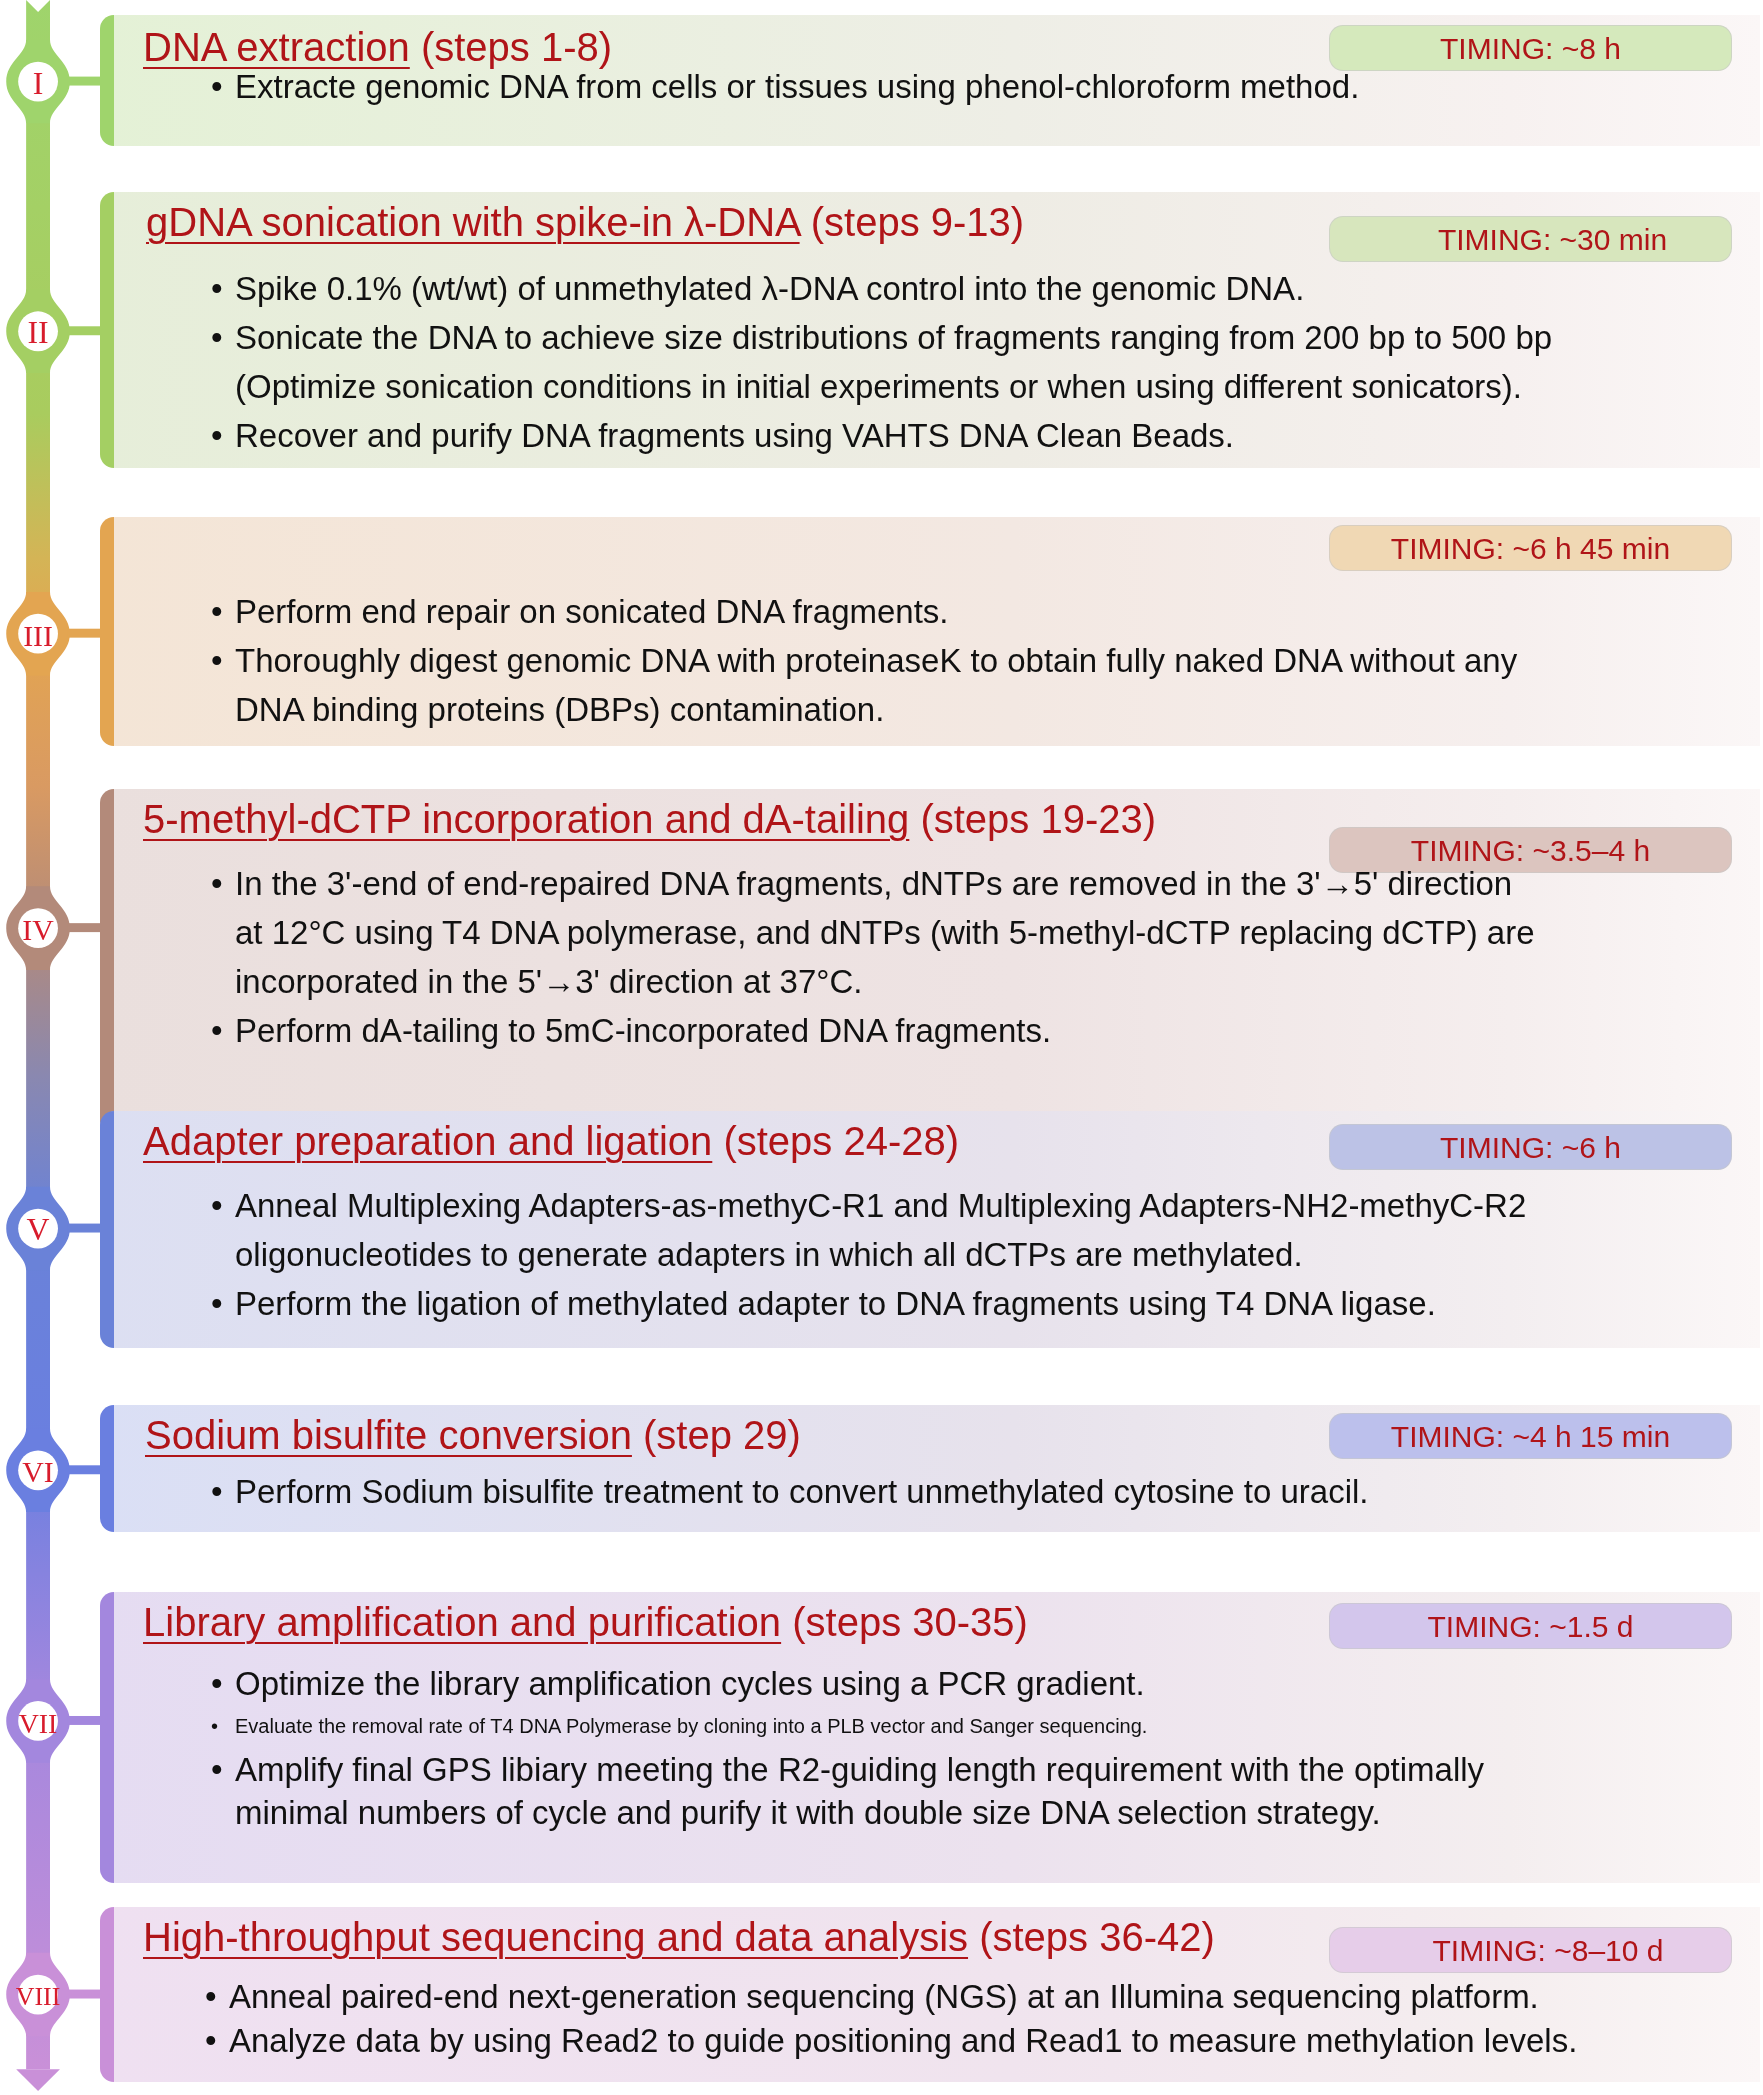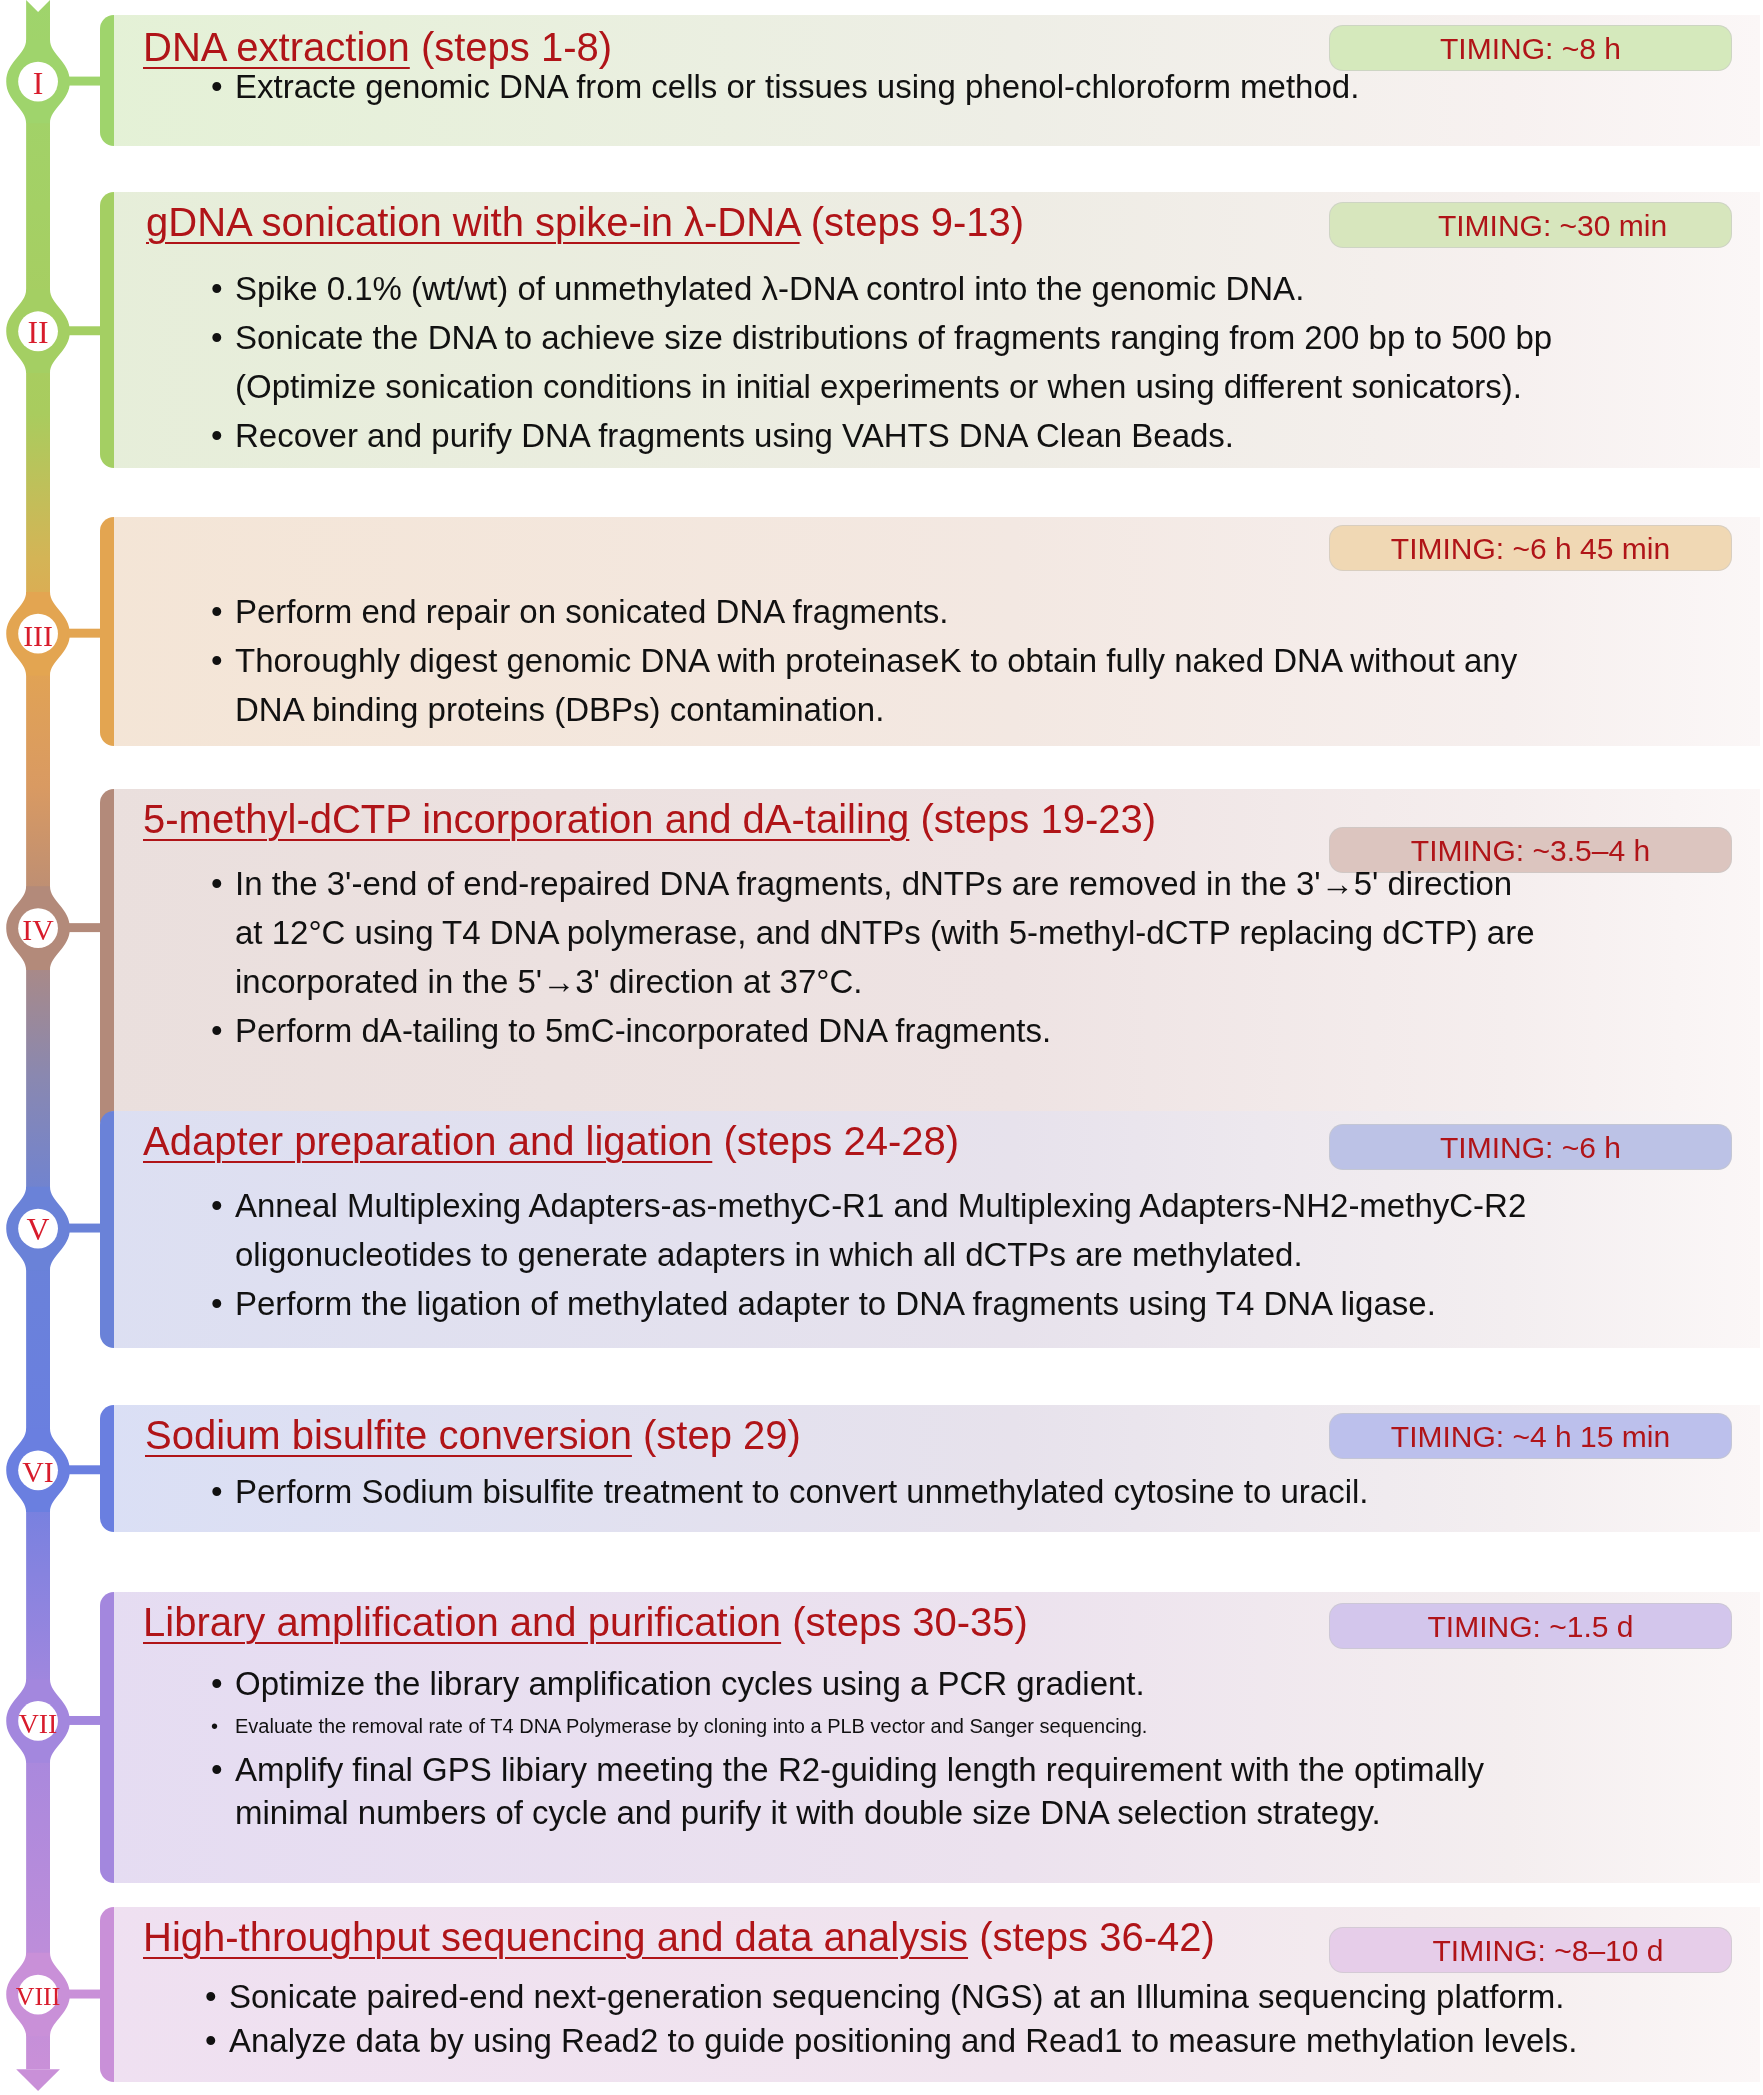--- a/index.html
+++ b/index.html
@@ -98,21 +98,21 @@
   <div class="title" style="top:10px;"><span class="u">DNA extraction</span><span> (steps 1-8)</span></div>
   <div class="badge" style="top:10px;background:#d5e9bc;">TIMING: ~8 h</div>
   <div class="bullets" style="top:47px;">
     <div class="li">Extracte genomic DNA from cells or tissues using phenol-chloroform method.</div>
   </div>
 </div>
 
 <div class="panel" style="top:192px;height:276px;background:linear-gradient(90deg,#e6eed9 0%,#eeece4 55%,#f6f0ef 85%,#fbf7f7 100%);">
   <div class="bar" style="background:#a4cf63;"></div>
   <div class="title" style="top:8px;left:46px;"><span class="u">gDNA sonication with spike-in λ-DNA</span><span> (steps 9-13)</span></div>
-  <div class="badge" style="top:10px;background:#d7e6bd;padding-left:44px;">TIMING: ~30 min</div>
+  <div class="badge" style="top:24px;background:#d7e6bd;padding-left:44px;">TIMING: ~30 min</div>
   <div class="bullets" style="top:72px;">
     <div class="li">Spike 0.1% (wt/wt) of unmethylated λ-DNA control into the genomic DNA.</div>
     <div class="li">Sonicate the DNA to achieve size distributions of fragments ranging from 200 bp to 500 bp</div>
     <div class="li cont"> (Optimize sonication conditions in initial experiments or when using different sonicators).</div>
     <div class="li">Recover and purify DNA fragments using VAHTS DNA Clean Beads.</div>
   </div>
 </div>
 
 <div class="panel" style="top:517px;height:229px;background:linear-gradient(90deg,#f4e5d6 0%,#f3e8e2 55%,#f6efee 85%,#fbf7f7 100%);">
   <div class="bar" style="background:#e3a551;"></div>
@@ -166,17 +166,17 @@
     <div class="li">Amplify final GPS libiary meeting the R2-guiding length requirement with the optimally</div>
     <div class="li cont">minimal numbers of cycle and purify it with double size DNA selection strategy.</div>
   </div>
 </div>
 
 <div class="panel" style="top:1907px;height:175px;background:linear-gradient(90deg,#efe0f1 0%,#f0e4ee 55%,#f5eeef 85%,#fbf7f7 100%);">
   <div class="bar" style="background:#c990d8;"></div>
   <div class="title" style="top:8px;"><span class="u">High-throughput sequencing and data analysis</span><span> (steps 36-42)</span></div>
   <div class="badge" style="top:20px;background:#e6cde9;padding-left:35px;">TIMING: ~8–10 d</div>
   <div class="bullets" style="top:68px;line-height:44px;left:105px;">
-    <div class="li">Sonicate paired-end next-generation sequencing (NGS) at an Illumina sequencing platform.</div>
+    <div class="li">Anneal paired-end next-generation sequencing (NGS) at an Illumina sequencing platform.</div>
     <div class="li">Analyze data by using Read2 to guide positioning and Read1 to measure methylation levels.</div>
   </div>
 </div>
 
 
 </body></html>

